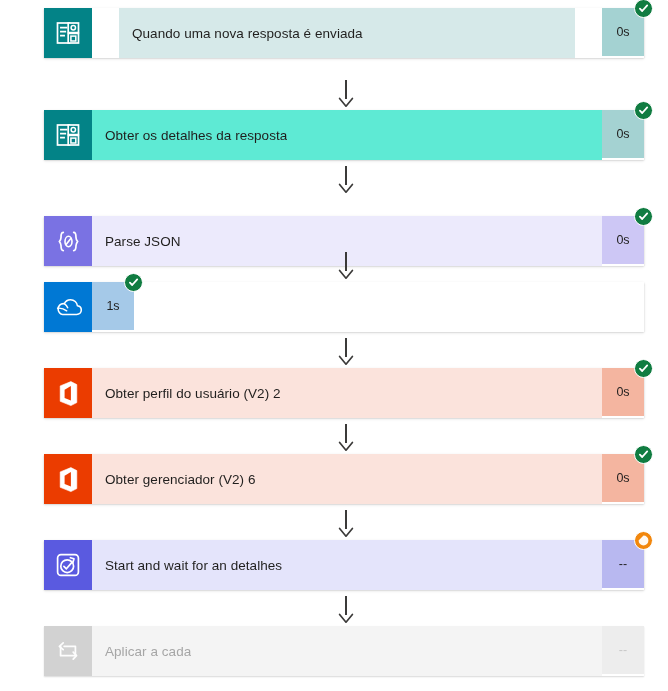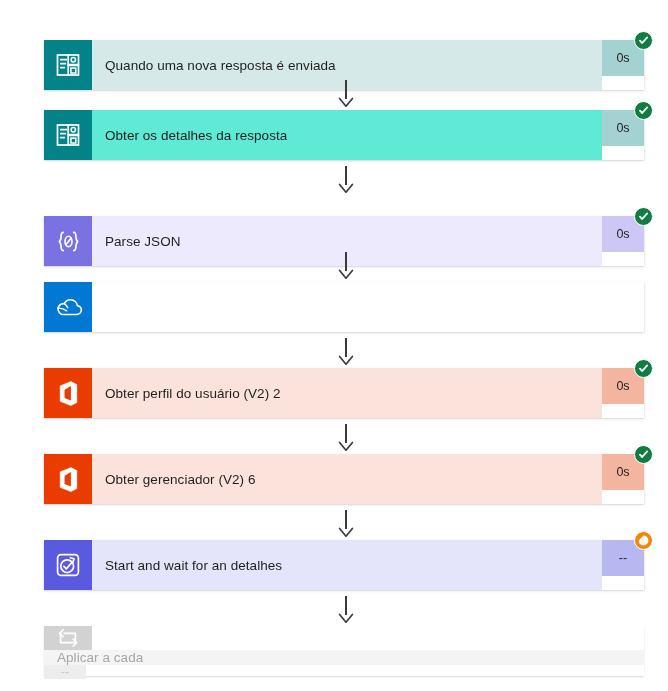--- a/index.html
+++ b/index.html
@@ -22,21 +22,20 @@
     position: absolute;
     left: 44px;
     width: 600px;
     height: 50px;
     display: flex;
     align-items: stretch;
     box-shadow: 0 0.5px 1.5px rgba(0,0,0,0.18), 0 1px 3px rgba(0,0,0,0.10);
   }
   .action-row.disabled {
     box-shadow: 0 0.5px 1.2px rgba(0,0,0,0.10), 0 1px 2px rgba(0,0,0,0.06);
-    flex-direction: column;
   }
 
   .icon-tile {
     width: 48px;
     min-width: 48px;
     height: 50px;
     display: flex;
     align-items: center;
     justify-content: center;
   }
@@ -55,21 +54,21 @@
     letter-spacing: 0.05px;
     white-space: nowrap;
     overflow: hidden;
     text-overflow: ellipsis;
   }
   .action-row.disabled .card-title { color: #a6a6a6; }
 
   .duration-cell {
     width: 42px;
     min-width: 42px;
-    height: 36px;
+    height: 48px;
     display: flex;
     align-items: center;
     justify-content: center;
     font-size: 12.5px;
     color: #201f1e;
   }
   .action-row.disabled .duration-cell { color: #c8c8c8; }
 
   
   .status-badge {
@@ -104,21 +103,21 @@
     left: 0;
     width: 16px;
     height: 11px;
   }
   .connector .head svg { display: block; }
 </style>
 </head>
 <body>
 
 <div id="flow-canvas">
-    <div class="action-row" style="top: 40px;">
+    <div class="action-row" style="top: 8px; gap: 27px;">
       <div class="icon-tile" style="background: rgb(3, 131, 135);">
         <svg width="26" height="26" viewBox="0 0 26 26">
           <rect x="2.5" y="3" width="12" height="20" fill="none" stroke="#fff" stroke-width="1.7"></rect>
           <path d="M6 7.6h5.4M6 11.6h4.2M6 15.6h3" stroke="#fff" stroke-width="1.9" stroke-linecap="square"></path>
           <rect x="13.2" y="3" width="10.3" height="9.6" fill="#038387" stroke="#fff" stroke-width="1.7"></rect>
           <circle cx="18.3" cy="7.8" r="2.2" fill="none" stroke="#fff" stroke-width="1.5"></circle>
           <rect x="13.2" y="13.4" width="10.3" height="9.6" fill="#038387" stroke="#fff" stroke-width="1.7"></rect>
           <rect x="15.9" y="16.1" width="4.9" height="4.9" fill="none" stroke="#fff" stroke-width="1.5"></rect>
         </svg>
       </div>
@@ -203,20 +202,28 @@
       </div>
     </div>
     <div class="action-row" style="top: 282px;">
       <div class="icon-tile" style="background: rgb(0, 120, 212);">
         <svg width="30" height="22" viewBox="0 0 30 22">
           <path d="M9.6 18.4h14.1c2.6 0 4.6-1.9 4.6-4.3 0-2.2-1.7-4-3.9-4.3-.3-3.4-3.2-6.1-6.8-6.1-2.8 0-5.2 1.6-6.3 4-.3-.1-.6-.1-.9-.1-2.9 0-5.3 2.3-5.3 5.1 0 3.1 2.2 5.7 4.5 5.7z" fill="none" stroke="#fff" stroke-width="1.55" stroke-linejoin="round"></path>
           <path d="M11.3 7.7c1.6 1.1 2.8 2.6 3.4 4.1" fill="none" stroke="#fff" stroke-width="1.45" stroke-linecap="round"></path>
           <path d="M4.6 12.2c2.9-.3 6.6.7 9.1 2.6" fill="none" stroke="#fff" stroke-width="1.45" stroke-linecap="round"></path>
         </svg>
       </div>
+      <div class="duration-cell" style="background: rgb(165, 201, 232); position: relative;">
+        <span>1s</span>
+        <div class="status-badge" style="background: rgb(16, 124, 65);">
+          <svg width="11" height="11" viewBox="0 0 11 11">
+            <path d="M1.9 5.7L4.2 8l5-5.6" fill="none" stroke="#fff" stroke-width="1.8" stroke-linecap="round" stroke-linejoin="round"></path>
+          </svg>
+        </div>
+      </div>
     </div>
     <div class="connector" style="top: 332px; height: 36px;">
       <div class="stem" style="height: 19px; top: 6px; background: rgb(59, 58, 57);"></div>
       <div class="head" style="top: 23px;">
         <svg width="16" height="11" viewBox="0 0 16 11">
           <path d="M1.6 1.5L8 9.2l6.4-7.7" fill="none" stroke="#3b3a39" stroke-width="1.7" stroke-linecap="round" stroke-linejoin="round"></path>
         </svg>
       </div>
     </div>
     <div class="action-row" style="top: 368px;">

